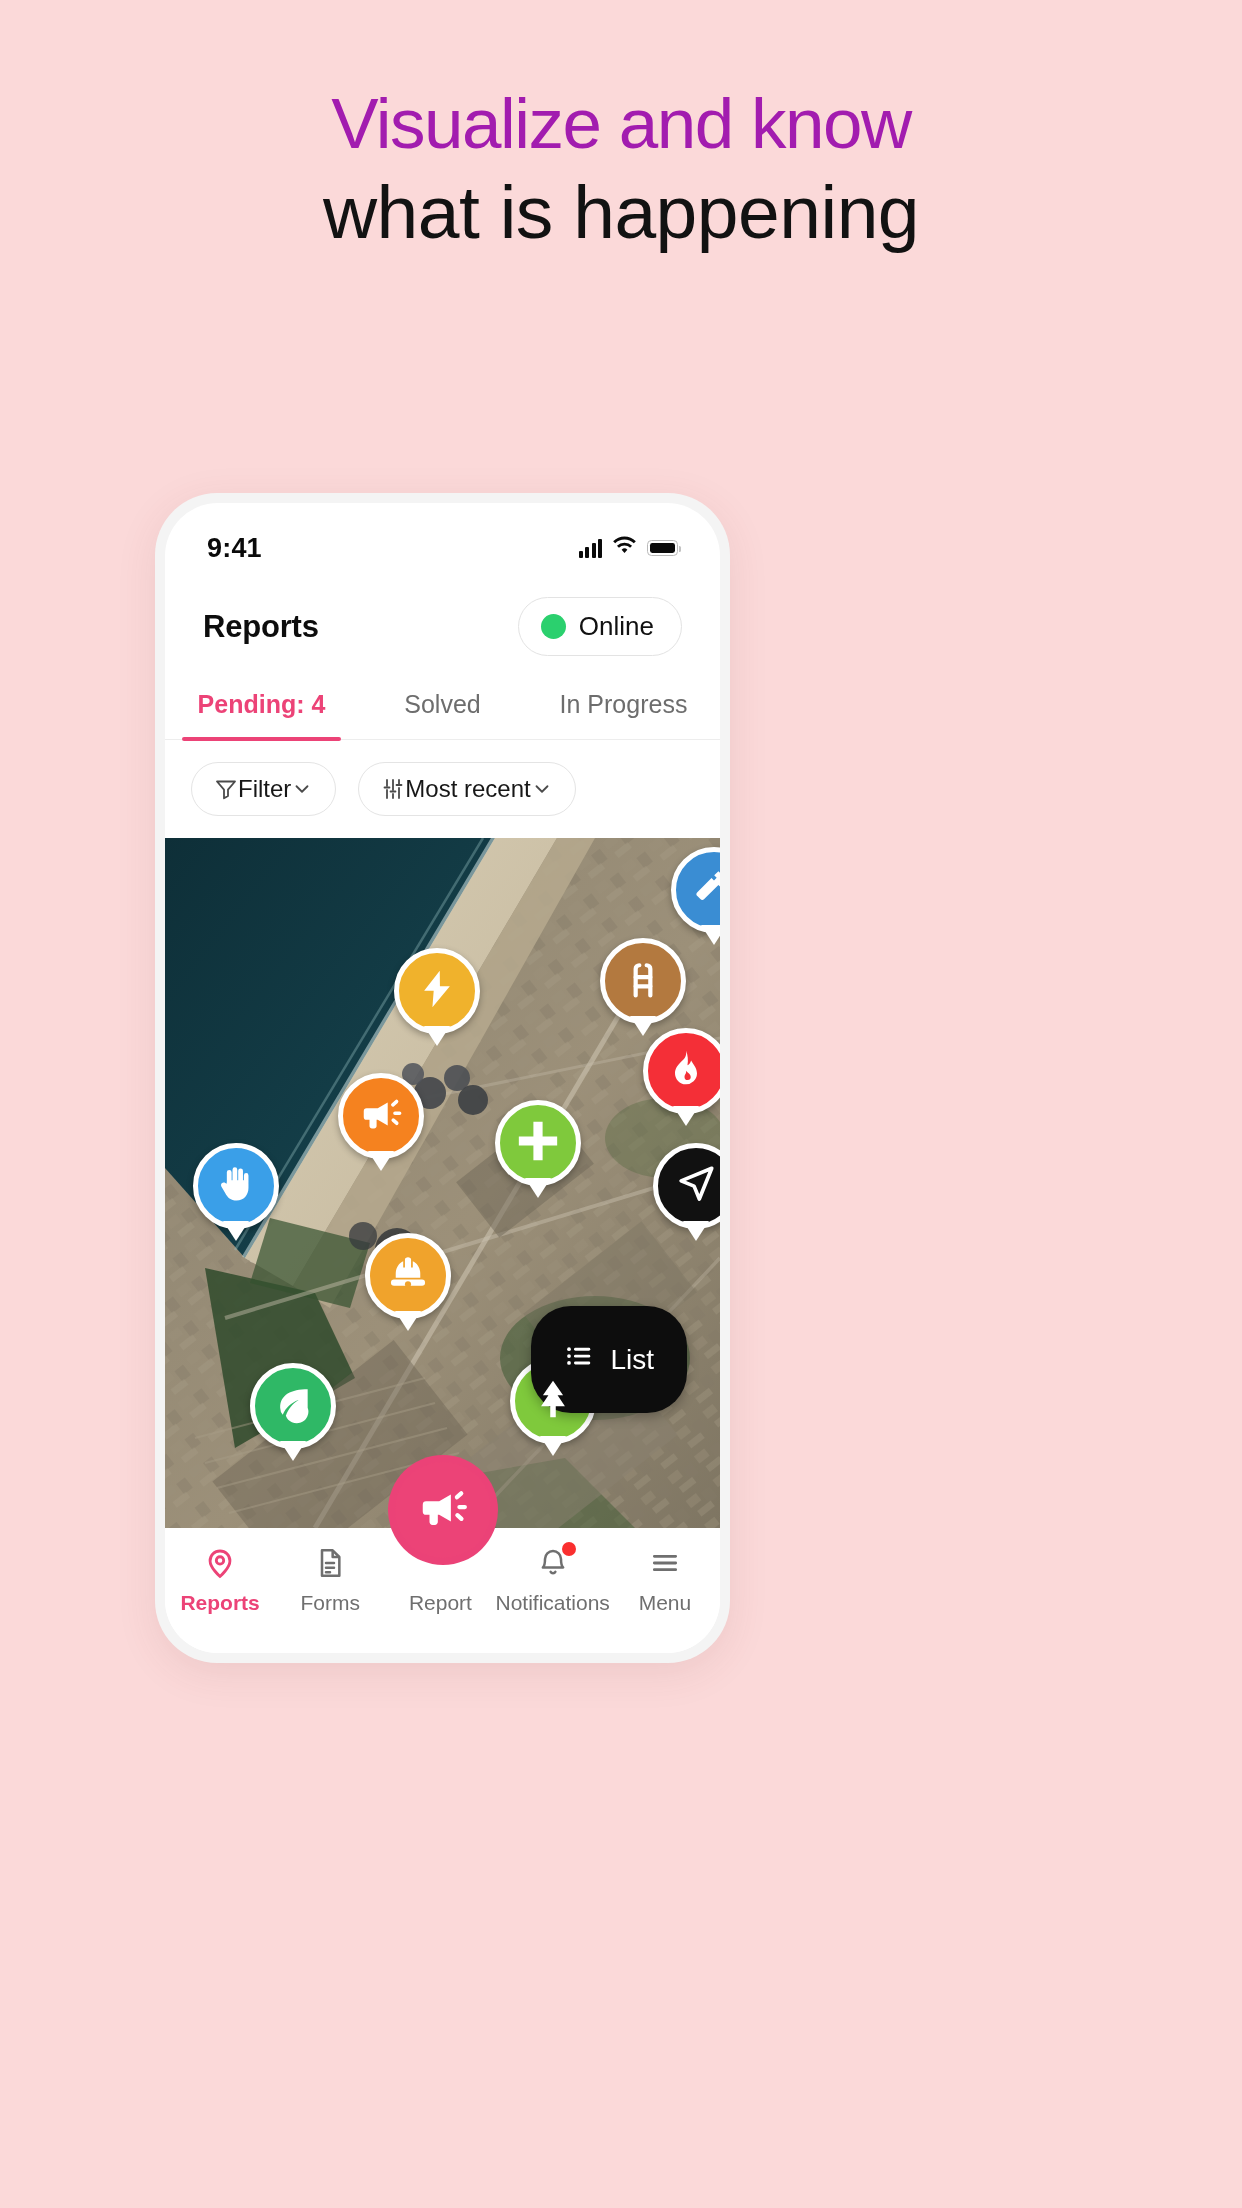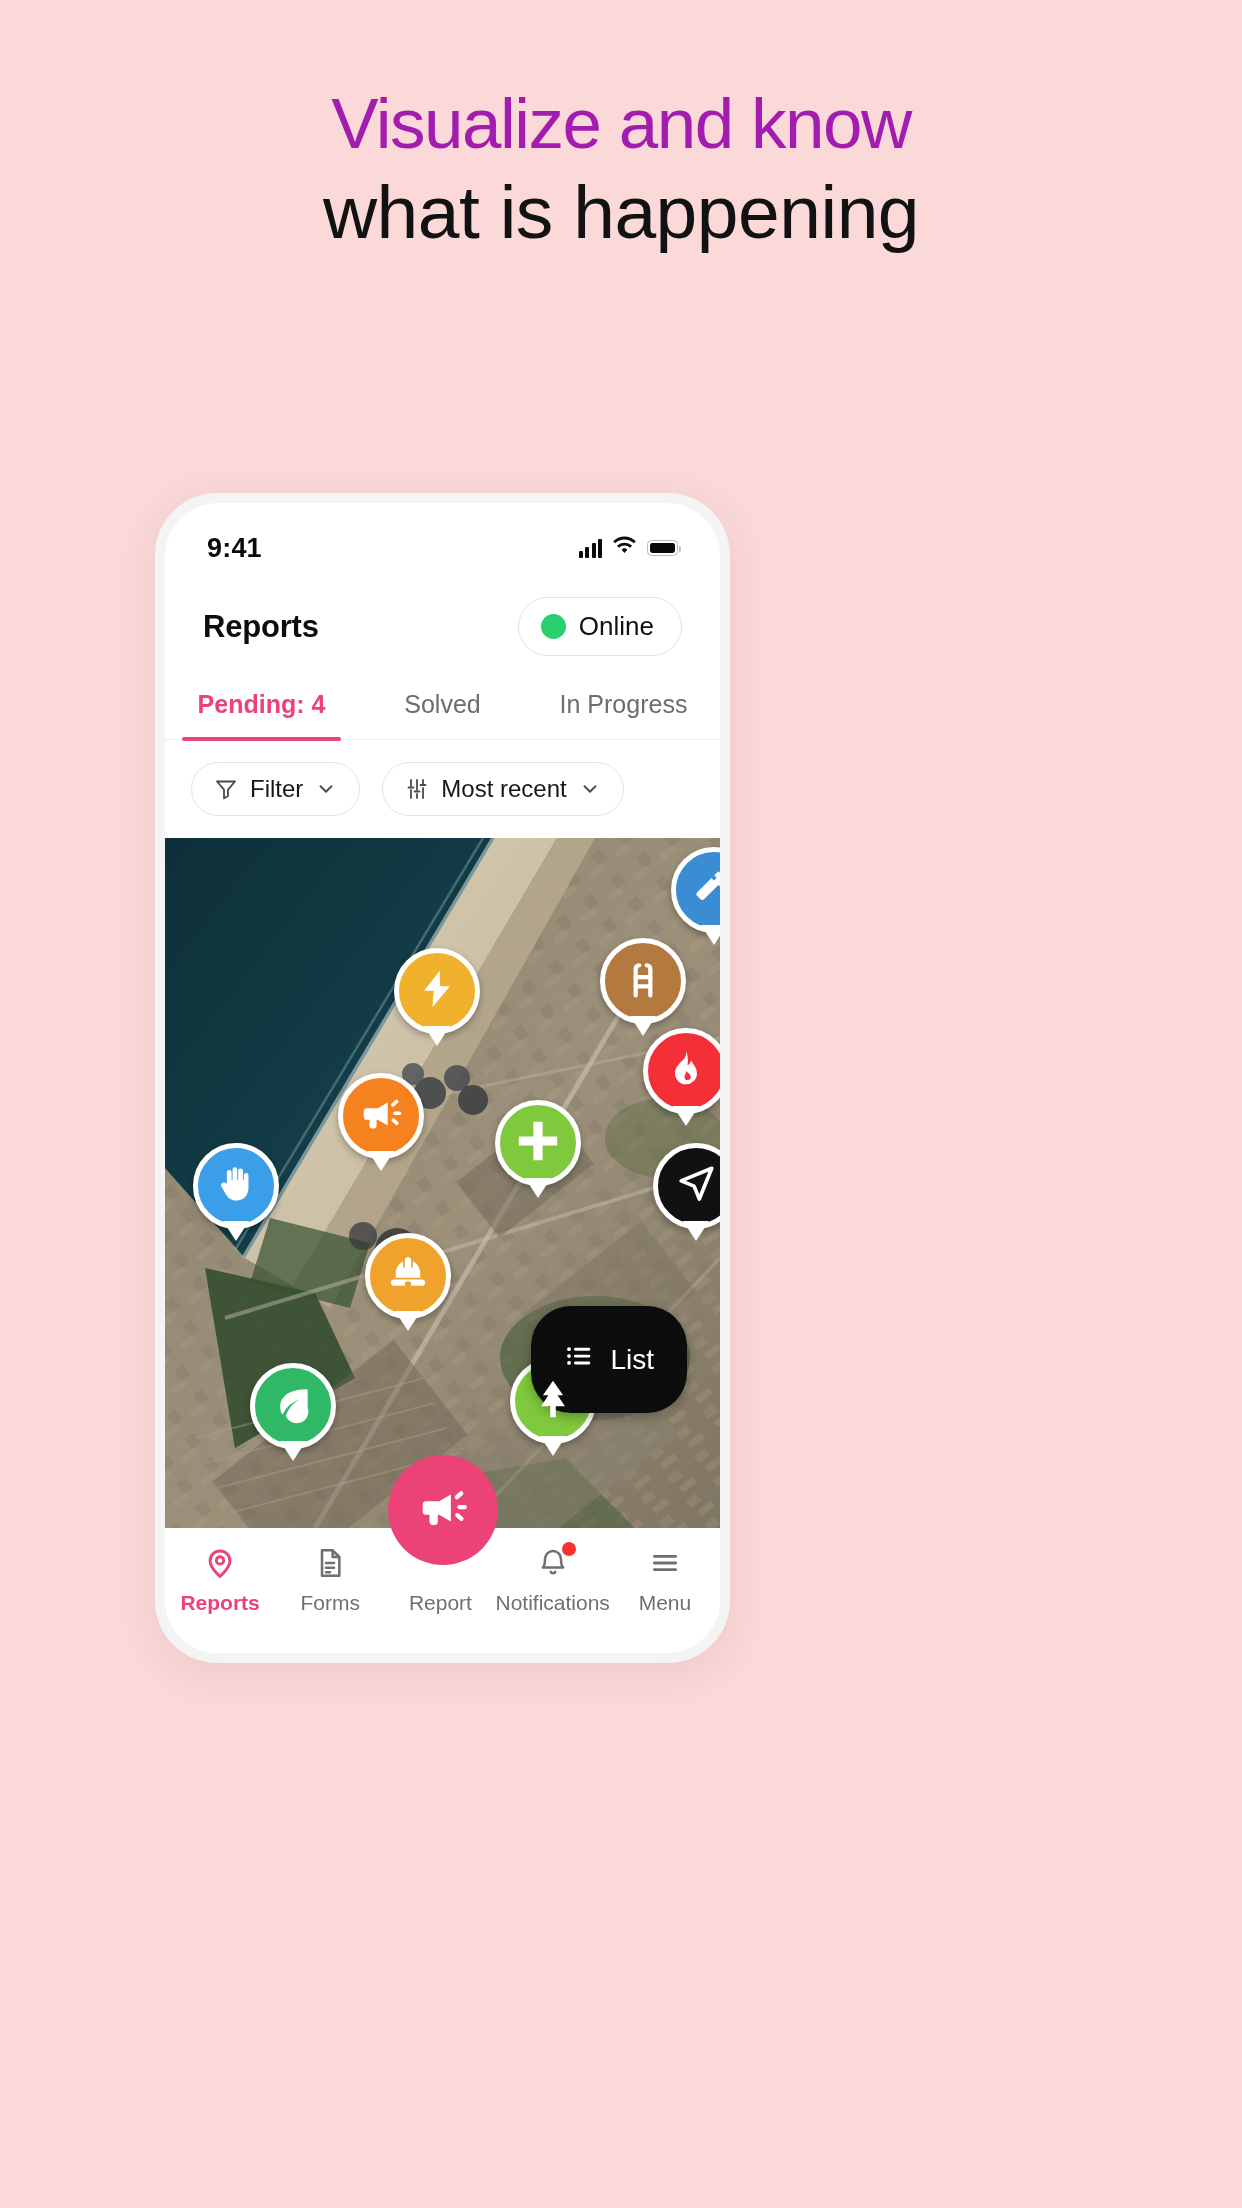--- a/index.html
+++ b/index.html
@@ -153,21 +153,21 @@
 
   
   .filter-row {
     display: flex;
     gap: 22px;
     padding: 22px 26px 22px 26px;
   }
   .chip {
     display: flex;
     align-items: center;
-    gap: 12px;
+    gap: 0;
     border: 1.5px solid #e4e4e4;
     border-radius: 40px;
     padding: 12px 22px;
     background: #fff;
     font-size: 24px;
     color: #171717;
   }
   .chip svg { display:block; }
 
   

